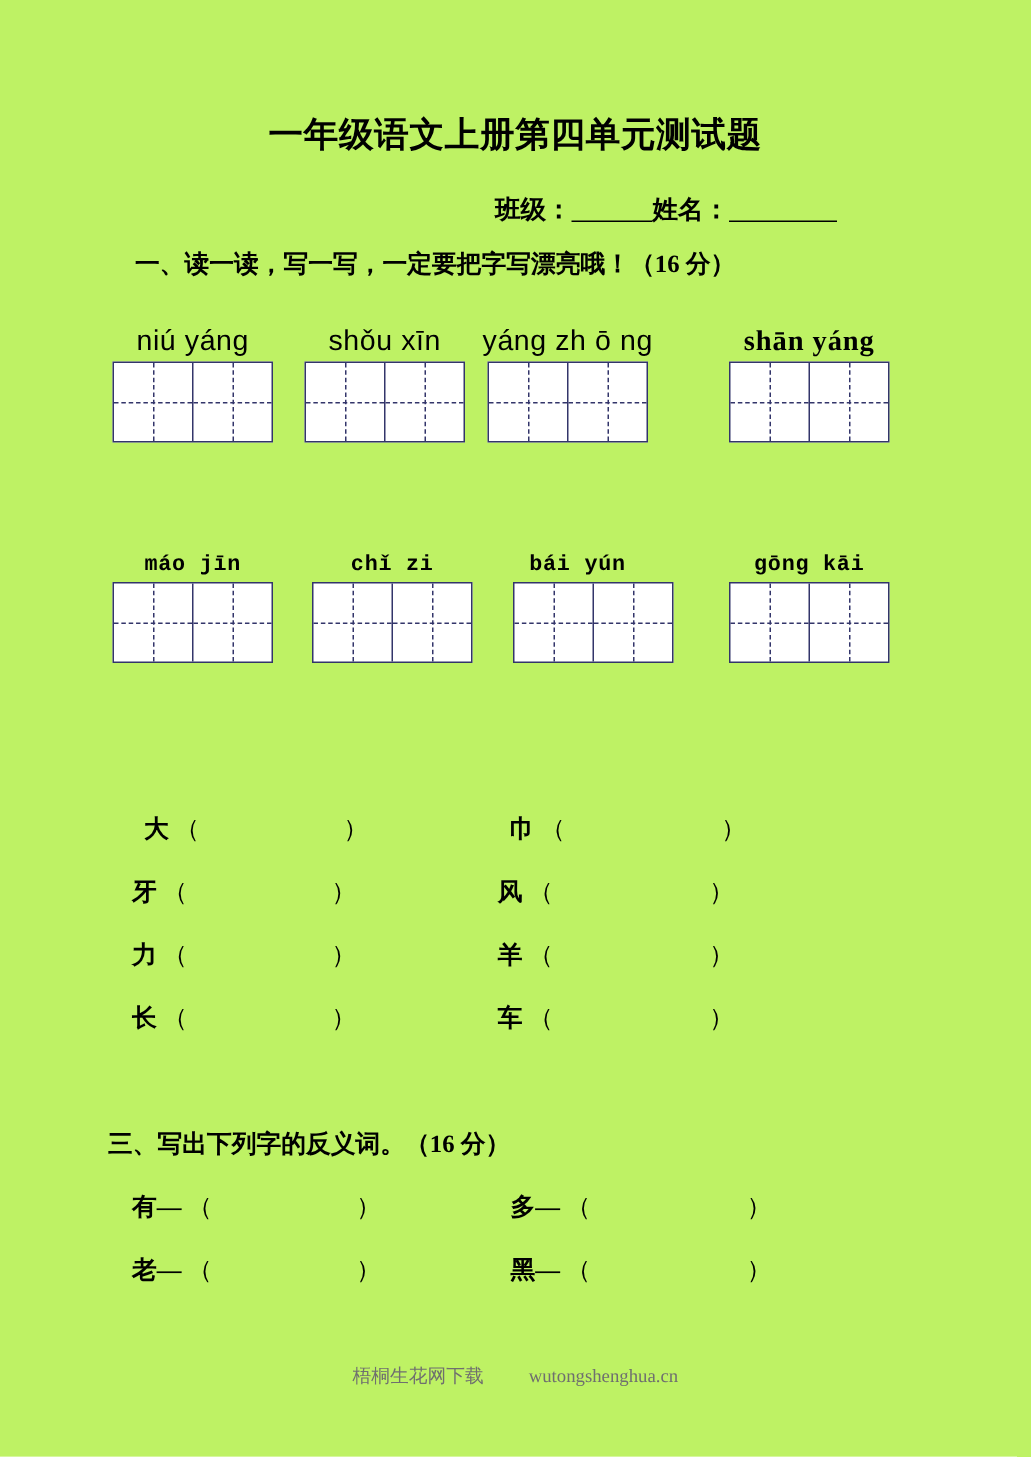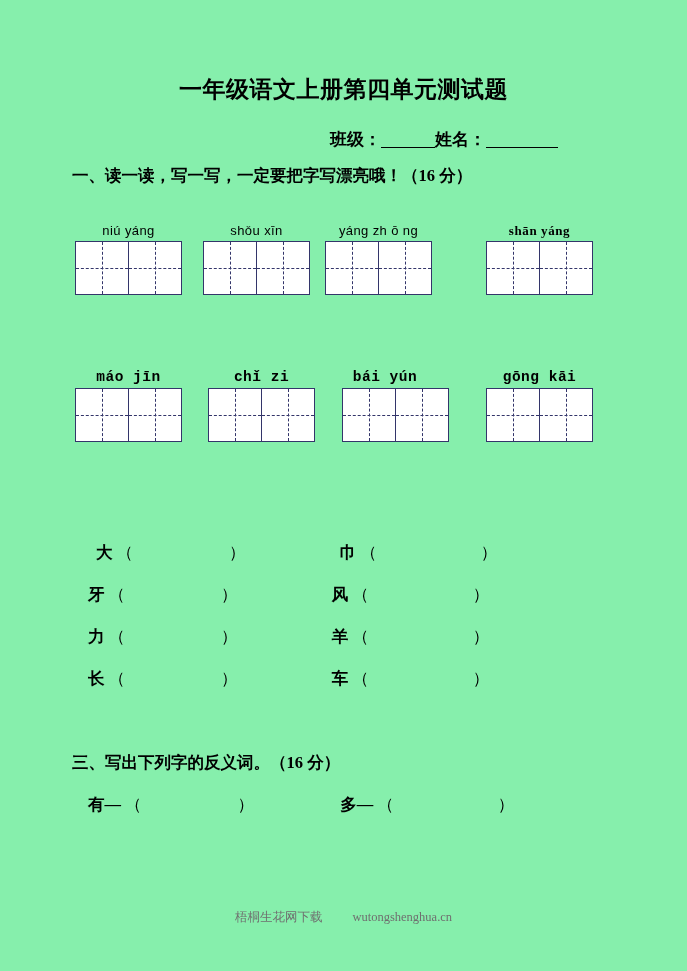--- a/index.html
+++ b/index.html
@@ -12,21 +12,21 @@
     height: 971px;
     position: relative;
     font-family: "Liberation Serif", "DejaVu Serif", serif;
     color: #000000;
     overflow: hidden;
   }
 
   .page {
     position: absolute;
     inset: 0;
-    background: #86efac;
+    background: #bef264;
   }
 
   
   .doc-title {
     position: absolute;
     top: 74px;
     left: 0;
     width: 687px;
     text-align: center;
     font-size: 23px;
@@ -55,36 +55,36 @@
 
   
   .sec-head {
     position: absolute;
     left: 72px;
     font-size: 16.5px;
     font-weight: bold;
     white-space: nowrap;
     font-family: "Liberation Serif", "DejaVu Serif", serif;
   }
-  #sec1-head { top: 165px; }
+  #sec1-head { top: 165px; margin-left: 18px; }
   #sec2-head { top: 500px; }
   #sec3-head { top: 752px; }
 
   
   .pin-group {
     position: absolute;
   }
   .pin-label {
     position: absolute;
     bottom: 100%;
     left: 50%;
     transform: translateX(-50%);
     margin-bottom: 4px;
     white-space: nowrap;
-    font-size: 13px;
+    font-size: 19px;
     line-height: 1;
   }
   
   .pin-label.thin {
     font-family: "Liberation Sans", "DejaVu Sans", sans-serif;
     font-weight: normal;
     letter-spacing: 0.4px;
   }
   
   .pin-label.bold {
@@ -264,18 +264,23 @@
   </div>
 
   <div class="sec-head" id="sec3-head">三、写出下列字的反义词。（16 分）</div>
 
   <div class="qrow" style="left:88px; top:794px;">
     <span class="qitem"><span class="ch">有—</span><span class="paren-open">（</span><span class="blank"></span><span>）</span></span>
     <span style="display:inline-block;width:78px;"></span>
     <span class="qitem"><span class="ch">多—</span><span class="paren-open">（</span><span class="blank wide"></span><span>）</span></span>
   </div>
 
+  <div class="qrow" style="left:88px; top:836px;">
+    <span class="qitem"><span class="ch">老—</span><span class="paren-open">（</span><span class="blank"></span><span>）</span></span>
+    <span style="display:inline-block;width:78px;"></span>
+    <span class="qitem"><span class="ch">黑—</span><span class="paren-open">（</span><span class="blank wide"></span><span>）</span></span>
+  </div>
 
   <div class="footer">
     <span>梧桐生花网下载</span><span class="gap"></span><span>wutongshenghua.cn</span>
   </div>
 
 </div>
 
 </body></html>

